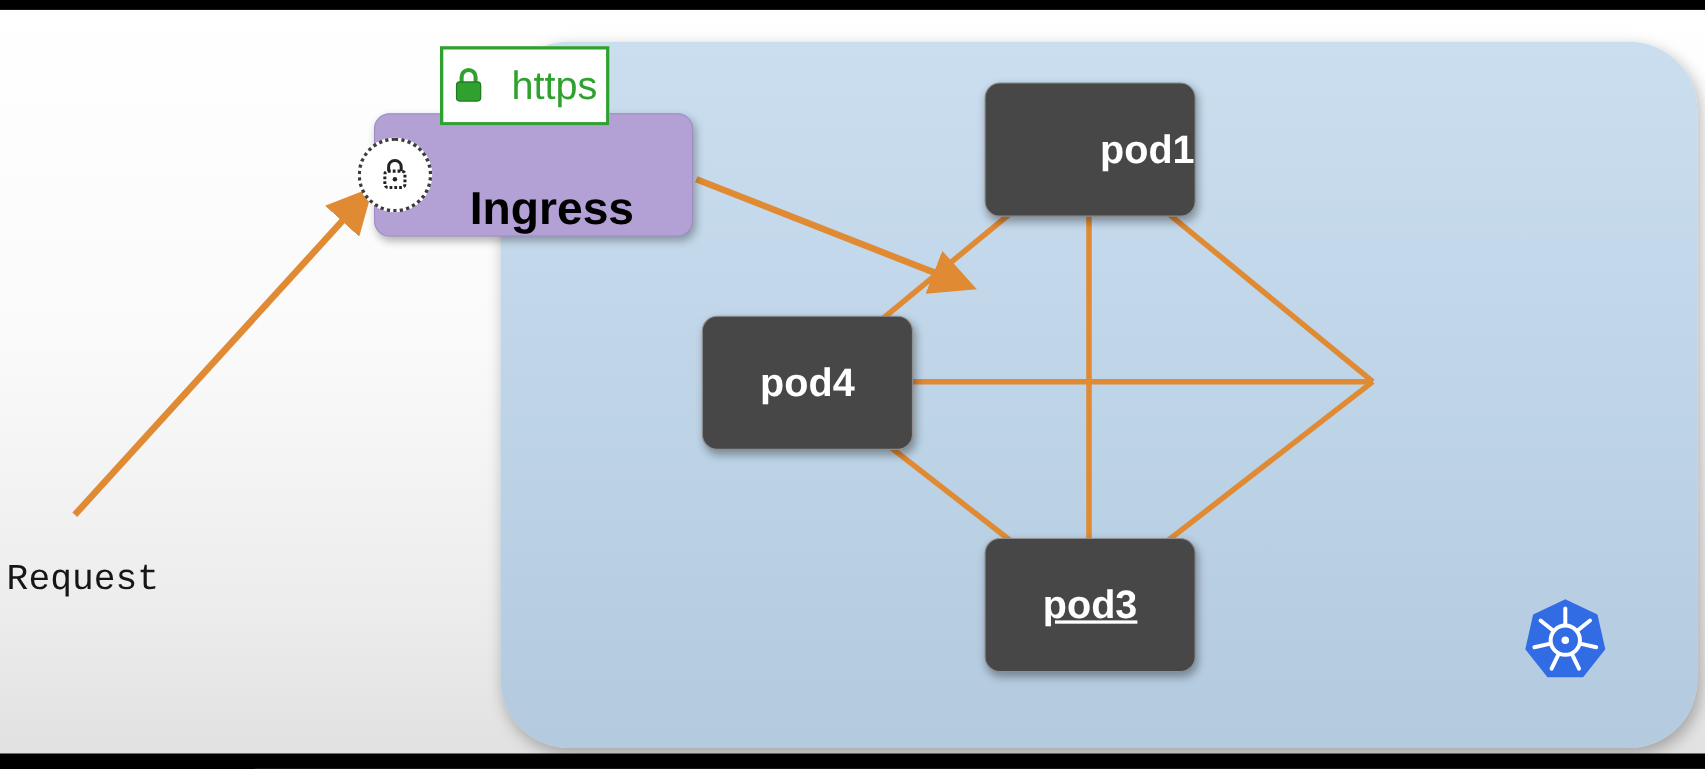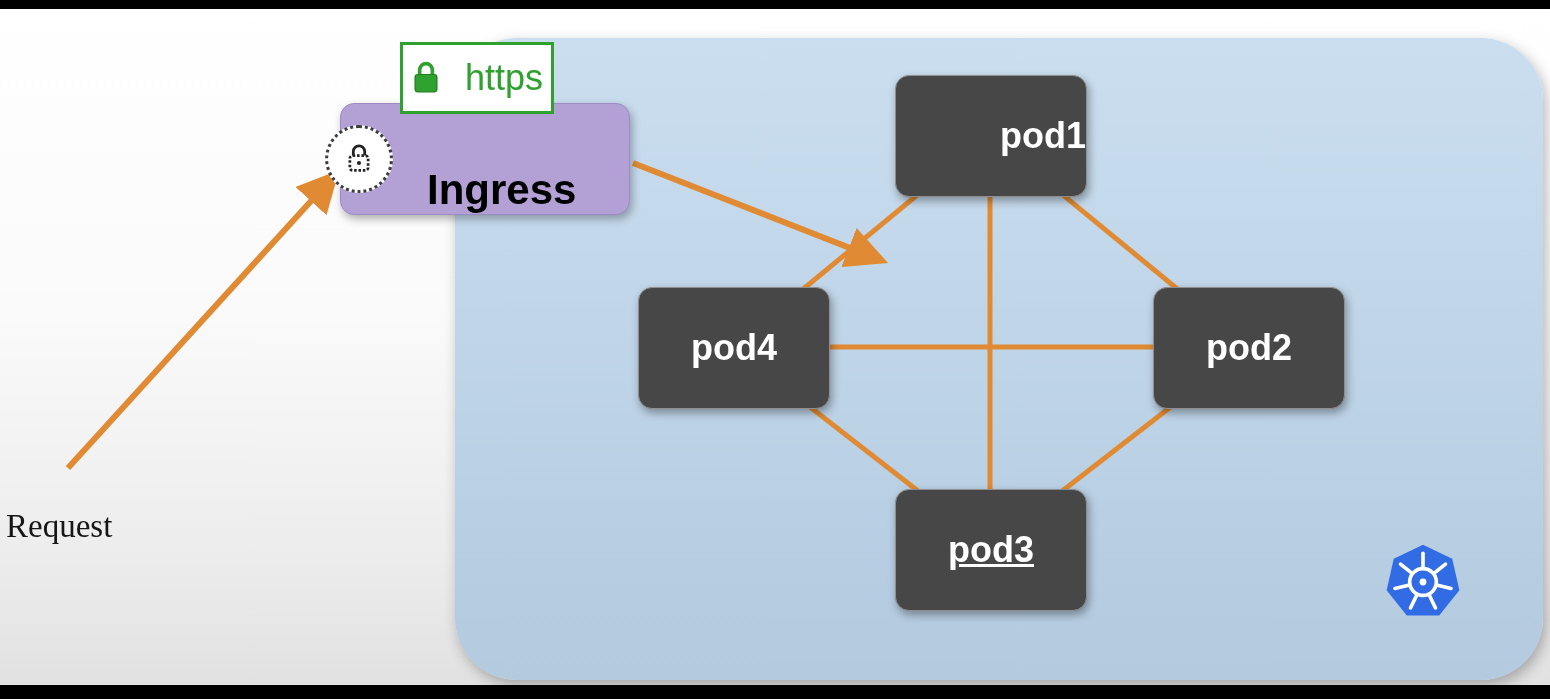--- a/index.html
+++ b/index.html
@@ -82,21 +82,21 @@
     box-sizing:border-box;
     display:flex;align-items:center;justify-content:center;gap:24px;
     z-index:5;
   }
   .https-badge .label{
     color:var(--https-green,#2fa12f);font-size:36px;font-weight:500;
   }
 
   .request-label{
     position:absolute;left:6px;top:508px;
-    font-family:Liberation Serif, serif;
+    font-family:Liberation Mono, monospace;
     font-size:33px;color:#161616;
     z-index:3;
   }
 
   .k8s-logo{
     position:absolute;left:1383px;top:541px;width:80px;height:82px;
     z-index:3;
   }
 </style>
 </head>
@@ -122,23 +122,20 @@
     <line class="link" x1="990" y1="135" x2="990" y2="547"></line>
     <line class="link" x1="733" y1="347" x2="1248" y2="347"></line>
 
     <line class="big-arrow" x1="68" y1="468" x2="332" y2="178" marker-end="url(#ah)"></line>
 
     <line class="big-arrow" x1="633" y1="163" x2="878" y2="259" marker-end="url(#ah)"></line>
   </svg>
 
   <div class="pod pod1">
     <span>pod1</span>
-  </div>
-  <div class="pod pod2">
-    <span>pod2</span>
   </div>
   <div class="pod pod3">
     <span>pod3</span>
   </div>
   <div class="pod pod4">
     <span>pod4</span>
   </div>
 
   <div class="ingress">
     <span>Ingress</span>

